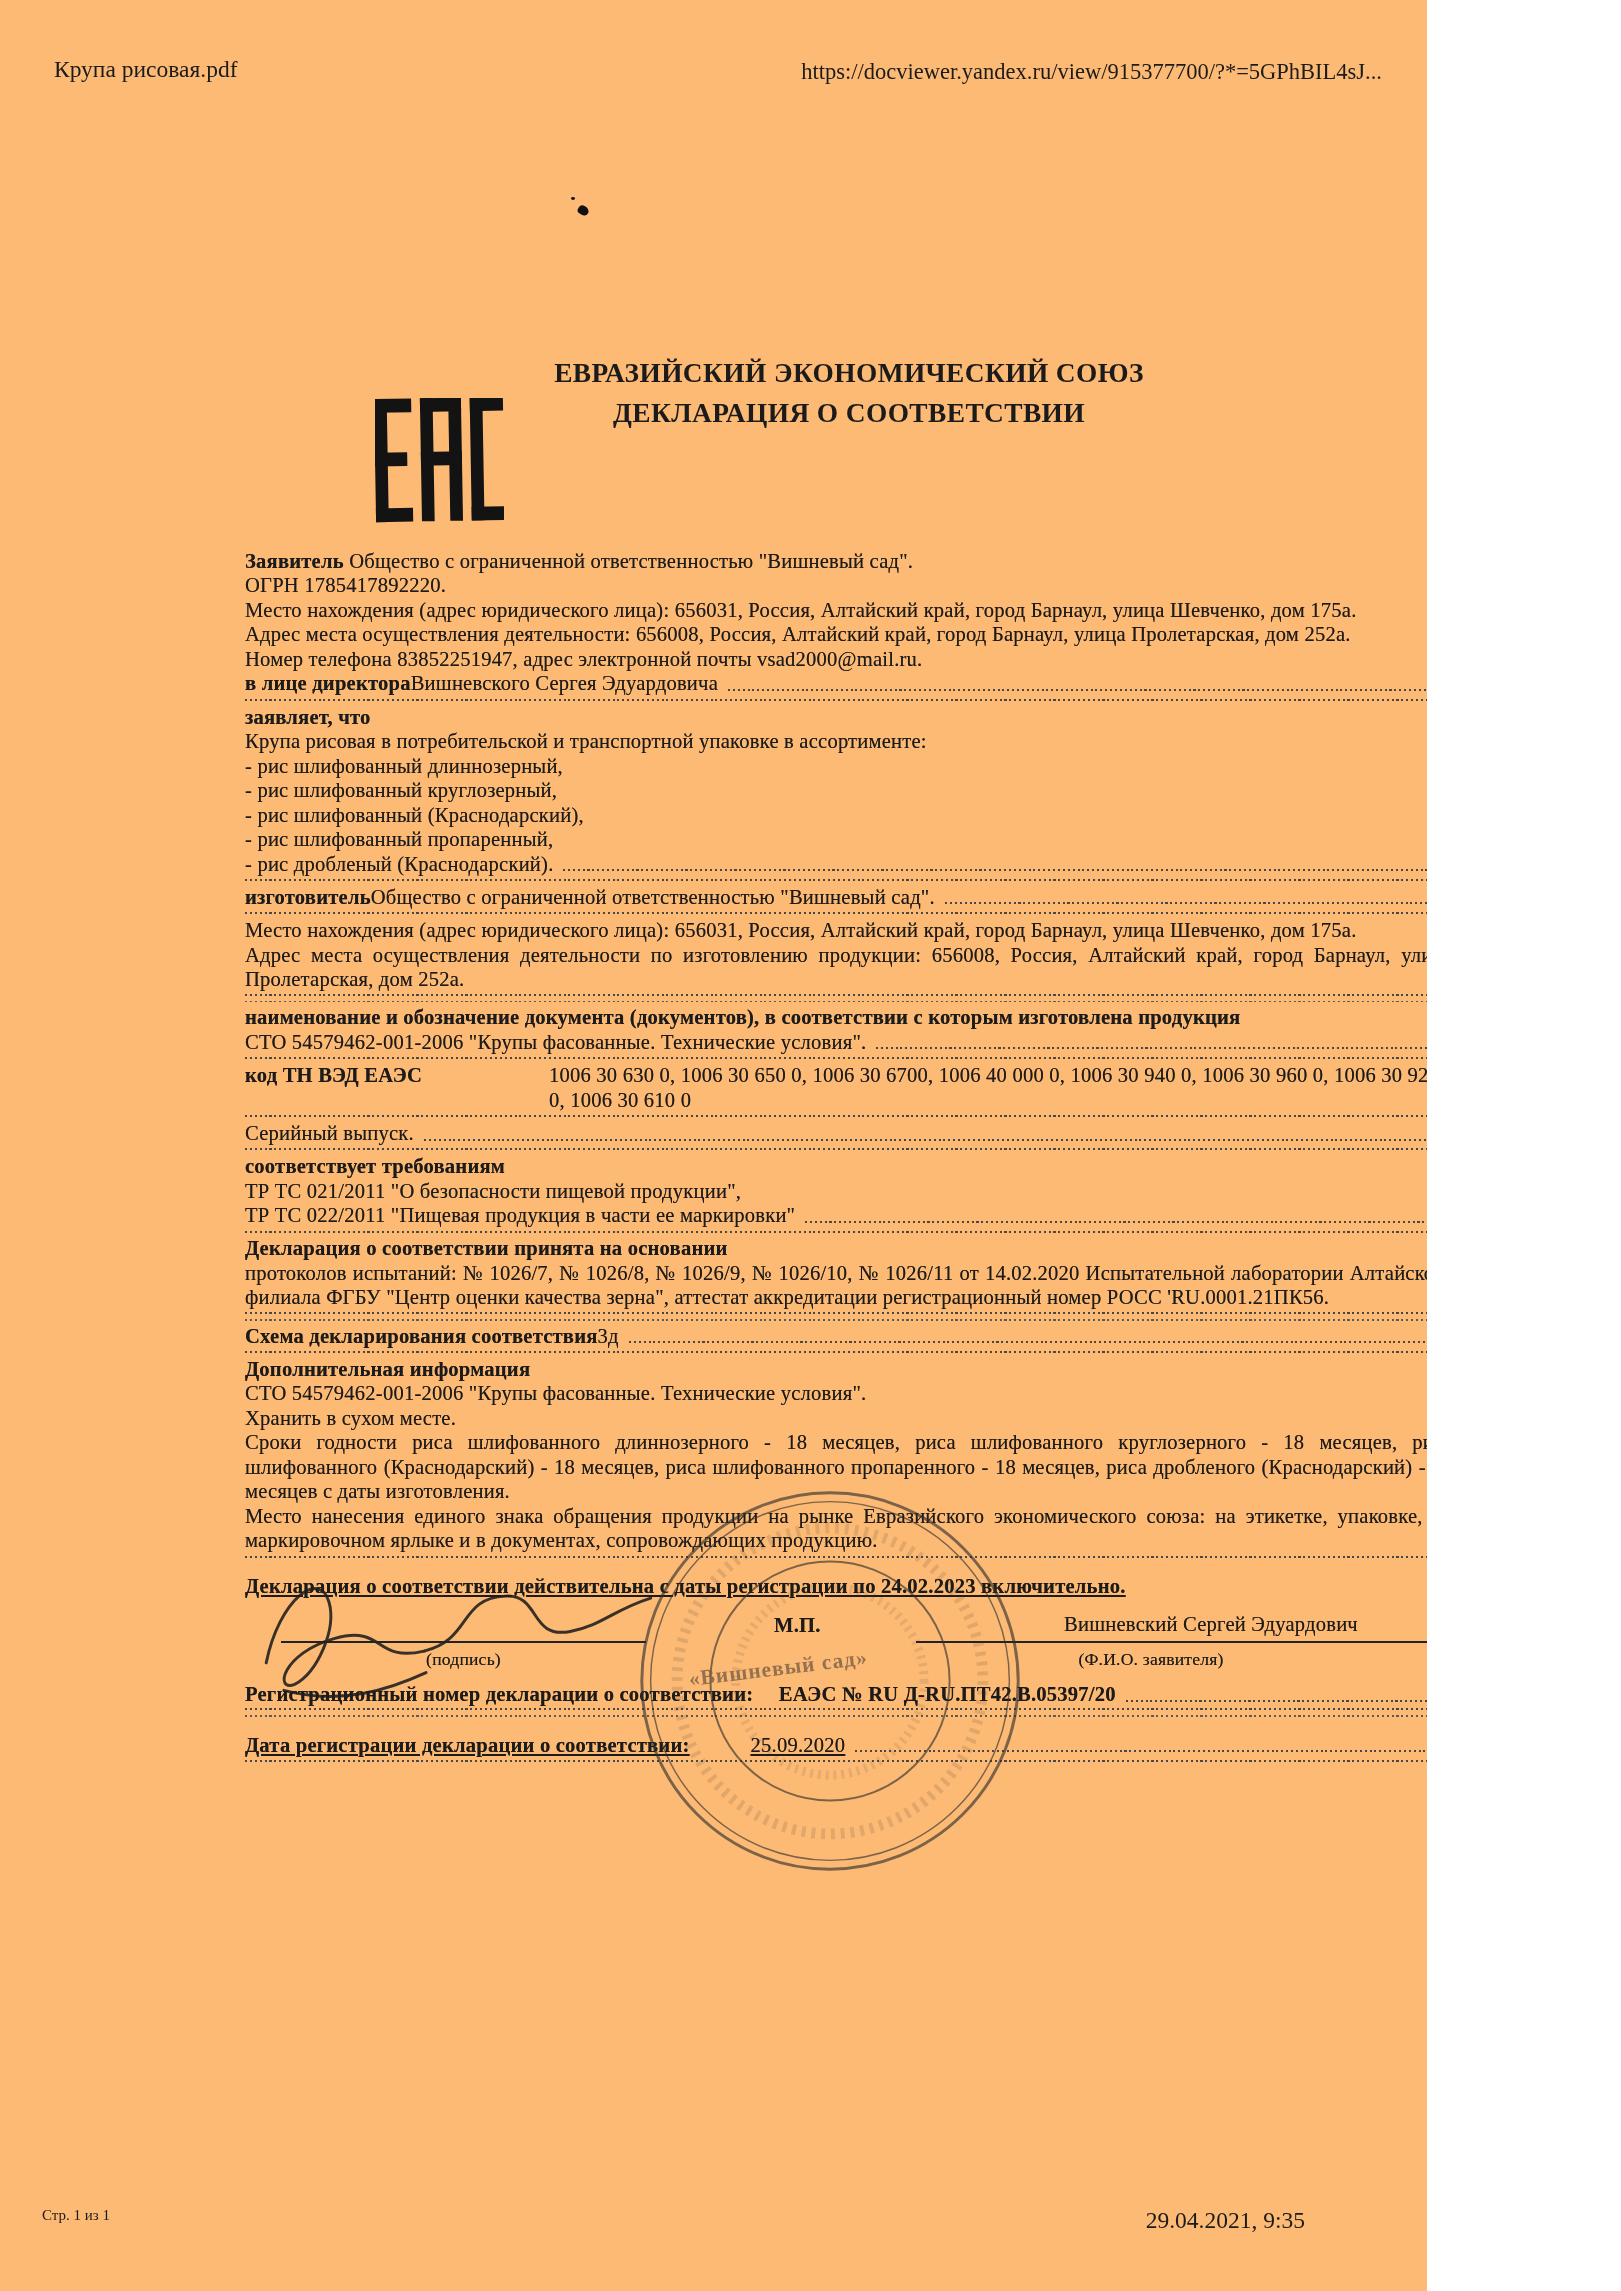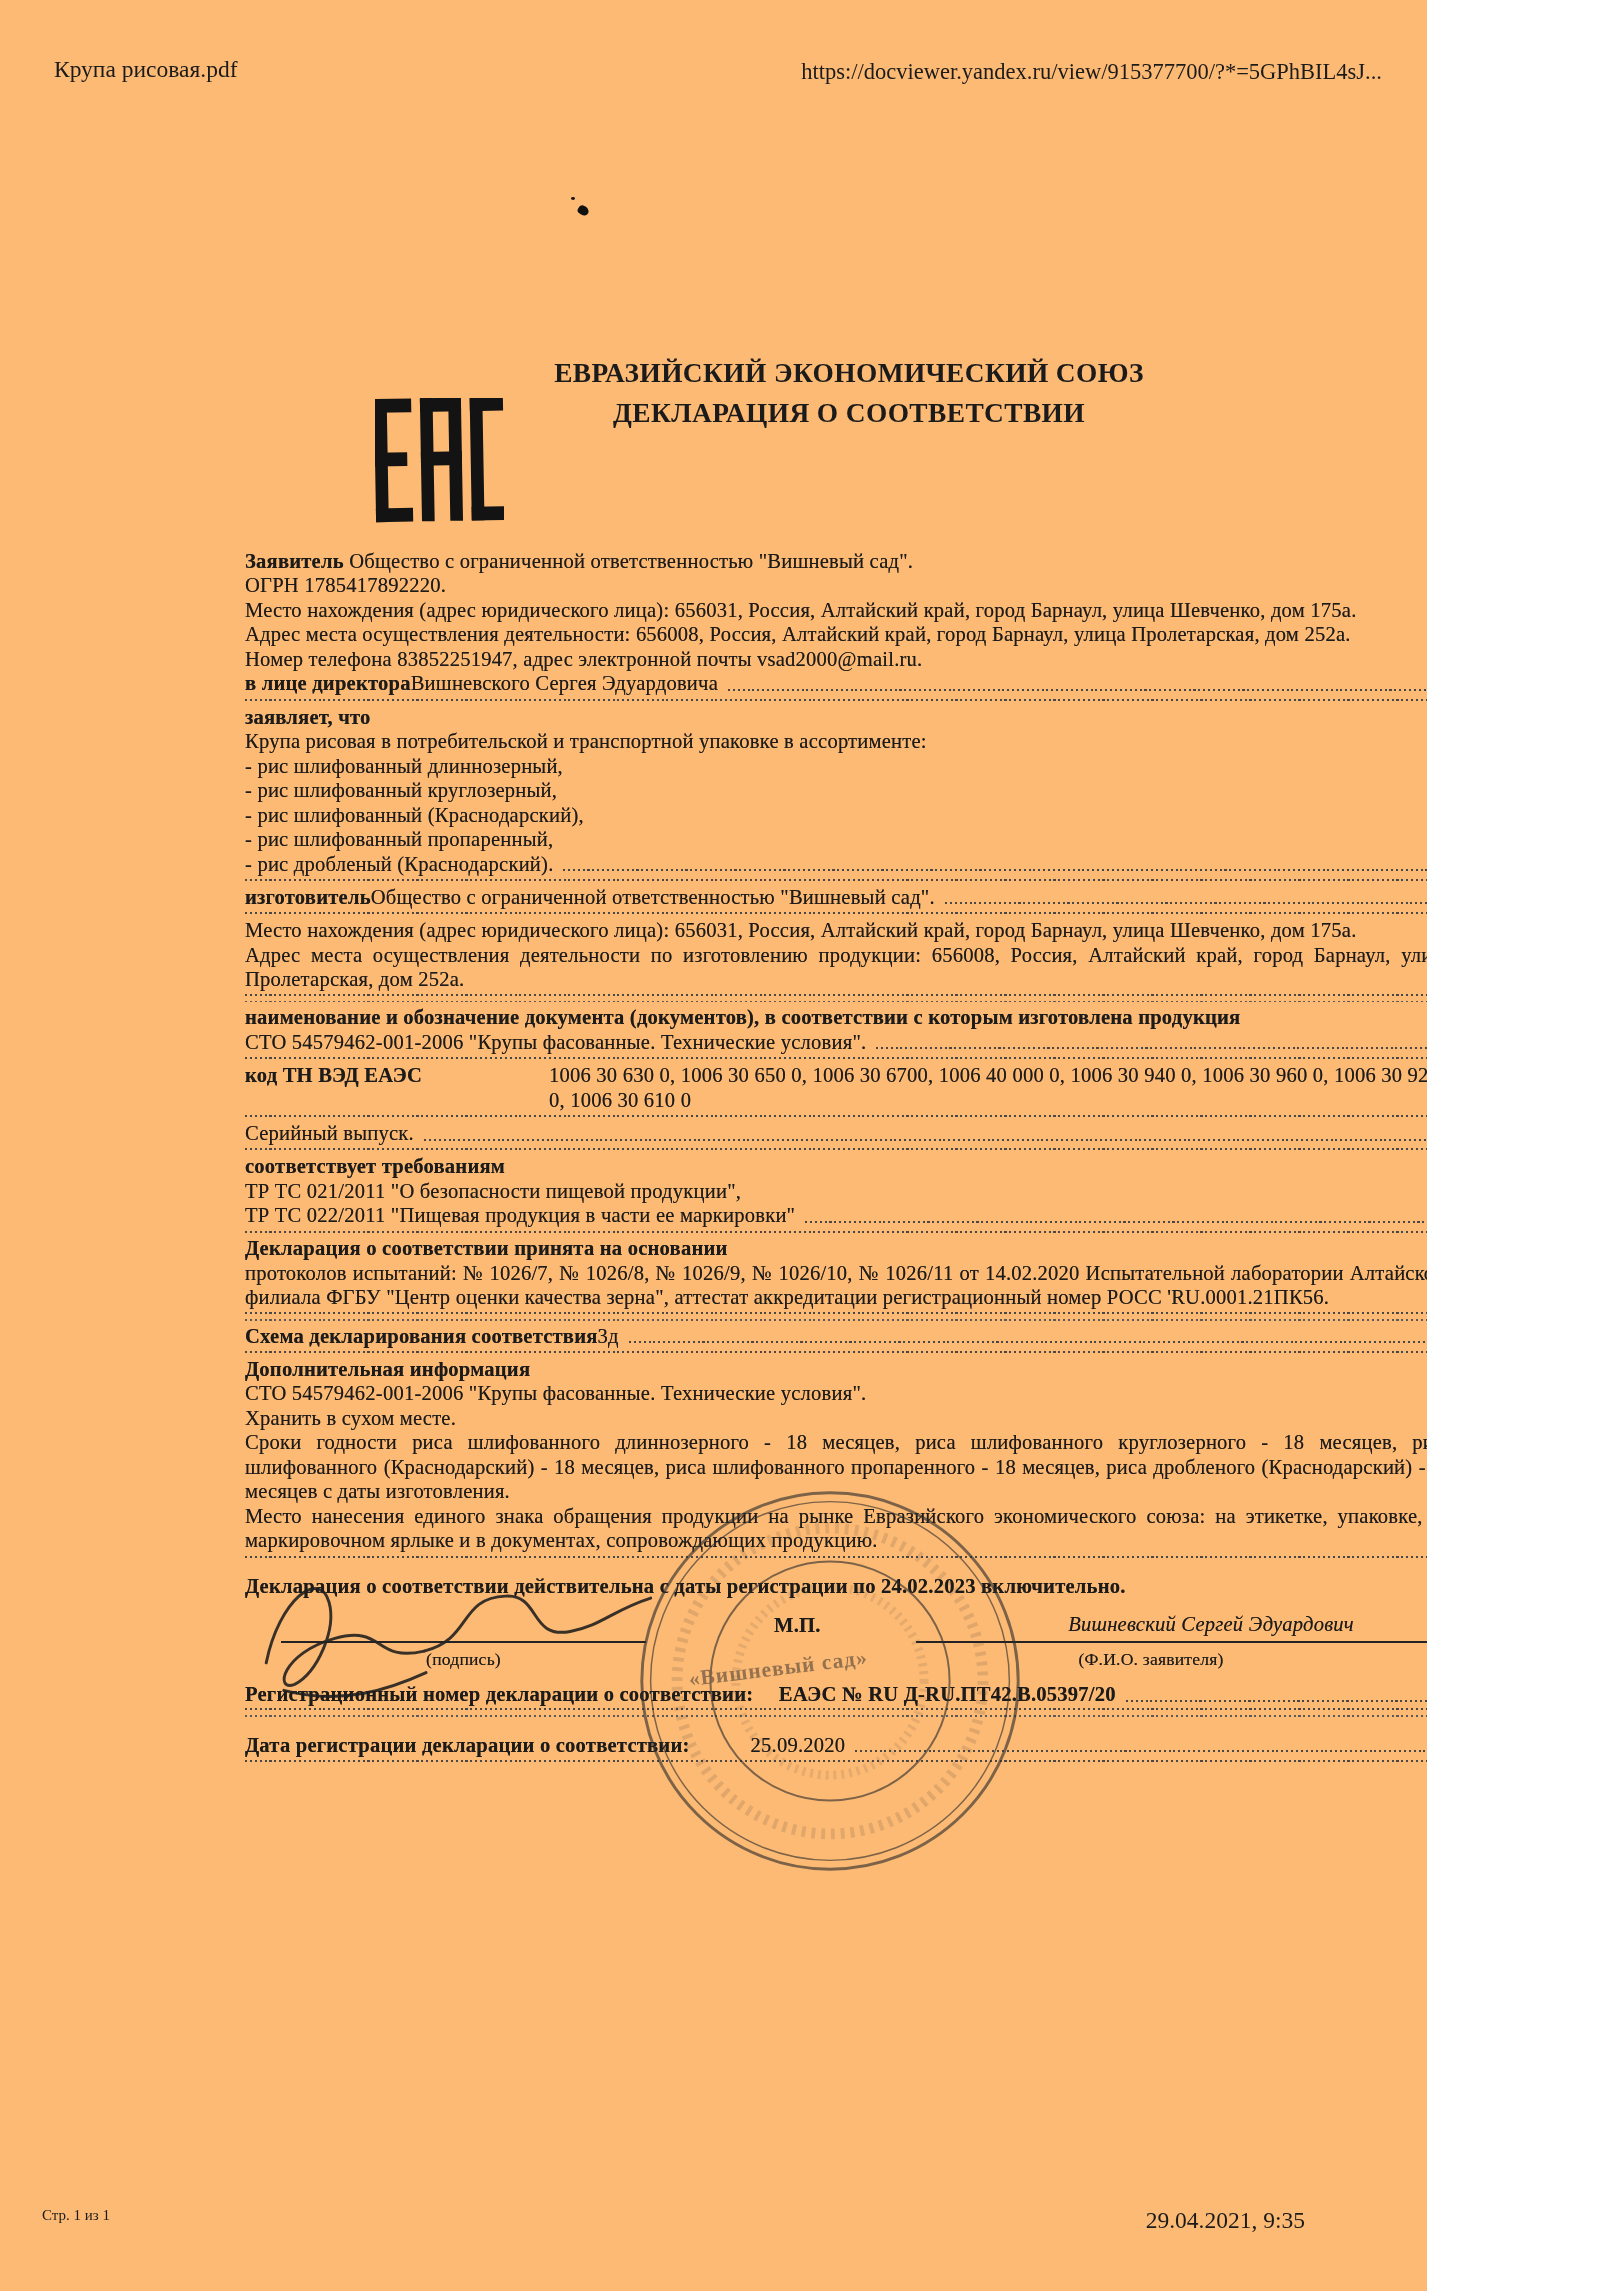--- a/index.html
+++ b/index.html
@@ -27,28 +27,28 @@
         background-size:100% 2px;background-repeat:no-repeat;}
   .dots2{height:8.8px;margin:2px 0 2.9px;
         background-image:repeating-linear-gradient(90deg,#474747 0 2px,transparent 2px 4.9px),
                          repeating-linear-gradient(90deg,#5a5a5a 0 2px,transparent 2px 4.9px);
         background-size:100% 2px,100% 2px;background-position:0 0,0 6.9px;background-repeat:no-repeat;}
   .wide{width:calc(100% + 54px);}
   .fill{flex:1;height:2px;align-self:flex-end;margin:0 -54px 4.9px 9.8px;}
   .tnrow{display:flex;}
   .tnlabel{width:304px;font-weight:bold;flex:0 0 304px;}
   .tncodes{flex:1;}
-  .gap-top{margin-top:15.7px !important;}
+  .gap-top{margin-top:15.7px !important;text-decoration:underline;}
   .sigblock{position:relative;height:78px;margin-top:5.9px;}
   .sigblock .sline{position:absolute;height:2px;background:#232323;}
   .sl1{left:36px;top:37px;width:365px;}
   .sl2{left:671px;top:37px;width:590px;}
   .podpis{position:absolute;left:36px;top:43px;width:365px;text-align:center;font-size:17.6px;}
   .mp{position:absolute;left:529px;top:8.8px;font-weight:bold;}
-  .fio{position:absolute;left:671px;top:7.8px;width:590px;text-align:center;font-style:italic;}
+  .fio{position:absolute;left:671px;top:7.8px;width:590px;text-align:center;}
   .fiolabel{position:absolute;left:671px;top:43px;width:470px;text-align:center;font-size:17.6px;}
   .autograph{position:absolute;left:-19.6px;top:-61px;pointer-events:none;}
   .stamp{position:absolute;left:632px;top:1483px;pointer-events:none;opacity:.62;}
   .regval{margin-left:25.5px;}
   .dateval{margin-left:61px;}
   .ftr-page{position:absolute;left:42px;top:2207px;font-size:15px;}
   .ftr-time{position:absolute;right:122px;top:2207px;font-size:23.5px;}
 </style>
 </head>
 <body>

